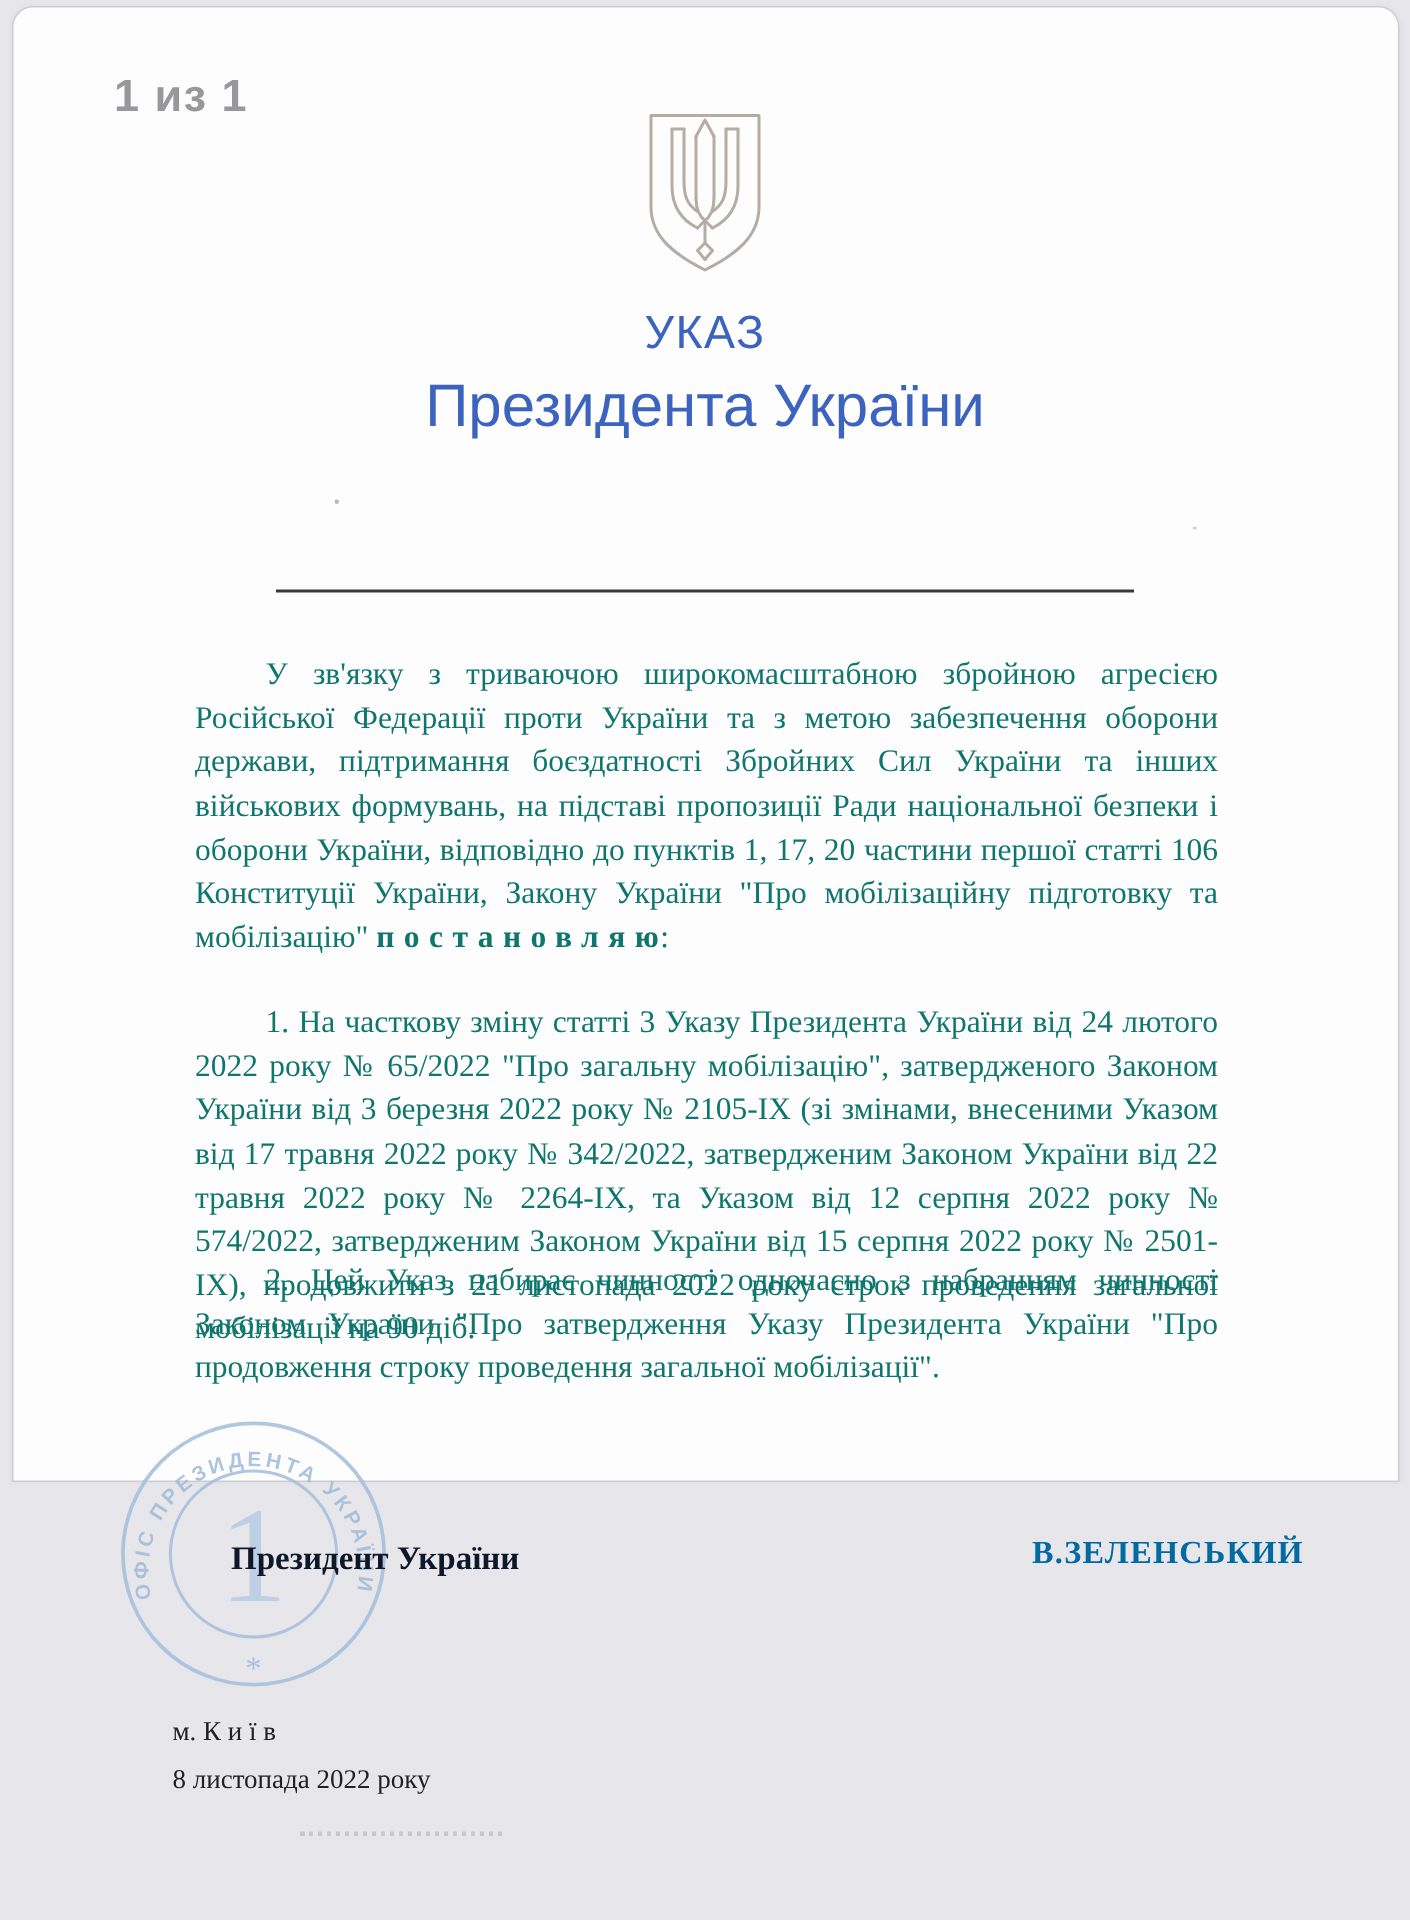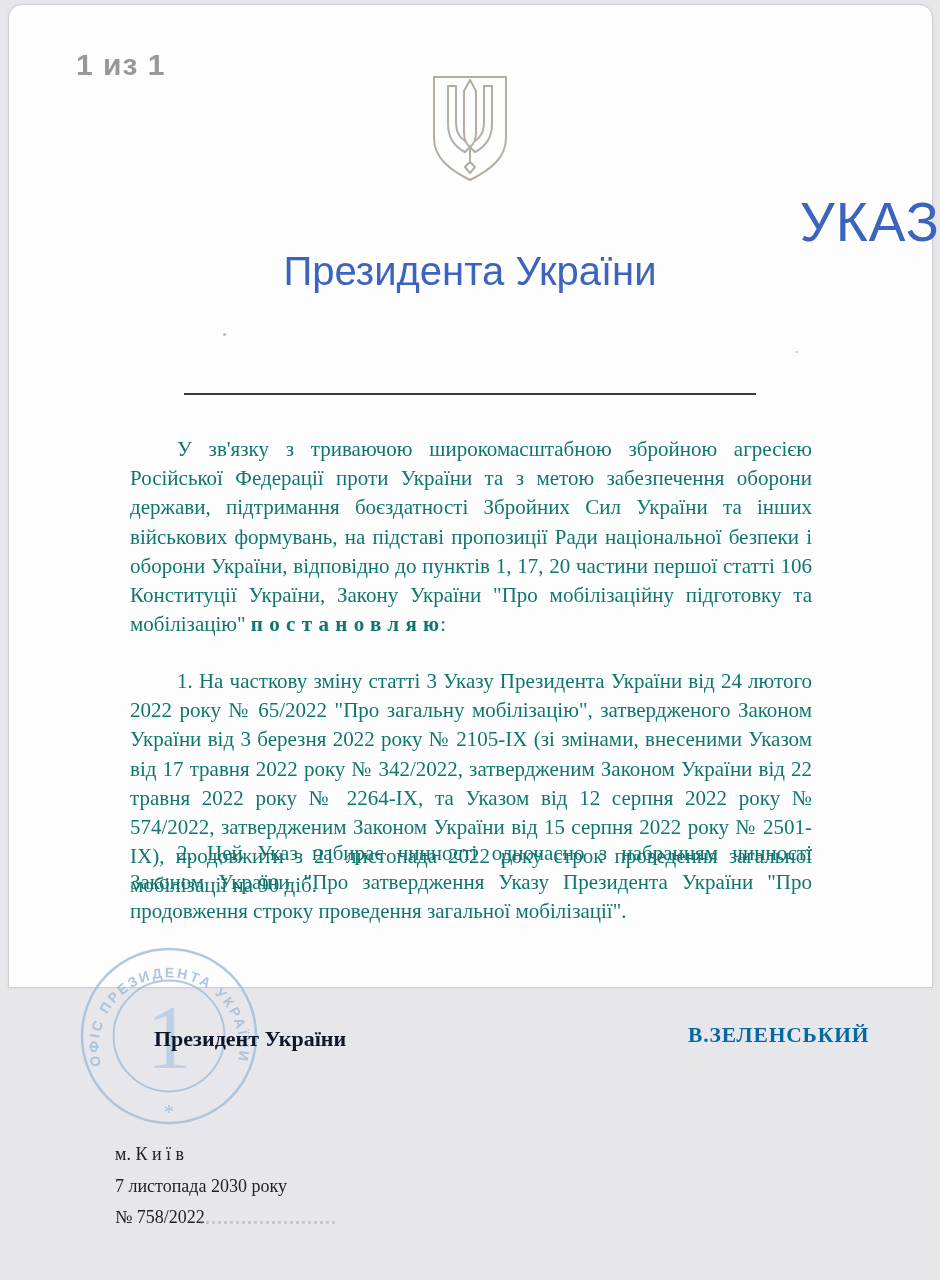--- a/index.html
+++ b/index.html
@@ -14,21 +14,21 @@
 
   .page-indicator{position:absolute;left:76px;top:48px;
         font-family:"Liberation Sans", sans-serif;font-size:30px;font-weight:bold;
         color:#97979c;letter-spacing:1px;}
 
   .emblem{position:absolute;left:50%;top:74px;transform:translateX(-50%);
         width:84px;height:110px;}
 
   .title-block{position:absolute;left:0;top:196px;width:100%;text-align:center;
         font-family:"Liberation Sans", sans-serif;color:#3c64be;}
-  .title-line1{display:block;font-size:55px;line-height:52px;letter-spacing:1px;text-align:right;}
+  .title-line1{display:block;font-size:31px;line-height:52px;letter-spacing:1px;}
   .title-line2{display:block;font-size:40px;line-height:46px;}
 
   .subject{position:absolute;left:0;top:341px;width:100%;text-align:center;
         font-size:22px;font-weight:bold;color:#111;}
   .subject-rule{position:absolute;left:50%;top:393px;transform:translateX(-50%);
         width:572px;height:2px;background:#3a3a3a;}
 
   .body-p{position:absolute;left:130px;width:682px;margin:0;
         font-size:21px;line-height:29.2px;color:#0f766e;
         text-align:justify;text-indent:47px;}
@@ -102,20 +102,19 @@
       <text x="92" y="124" text-anchor="middle" font-family="Liberation Serif, serif" font-size="92" fill="#b7cce4">1</text>
       <text x="92" y="176" text-anchor="middle" font-family="Liberation Serif, serif" font-size="22" fill="#9fbbd9">*</text>
     </svg>
   </div>
 
   <div class="sig-role">Президент України</div>
   <div class="sig-name">В.ЗЕЛЕНСЬКИЙ</div>
 
   <div class="footer">
     <div>м. К и ї в</div>
-    <div>7 листопада 2030 року</div>
-    <div>№ 758/2022</div>
+    <div>8 листопада 2022 року</div>
   </div>
 
   <div class="speck a"></div>
   <div class="speck b"></div>
   <div class="artifact"></div>
 </div>
 
 </body></html>

